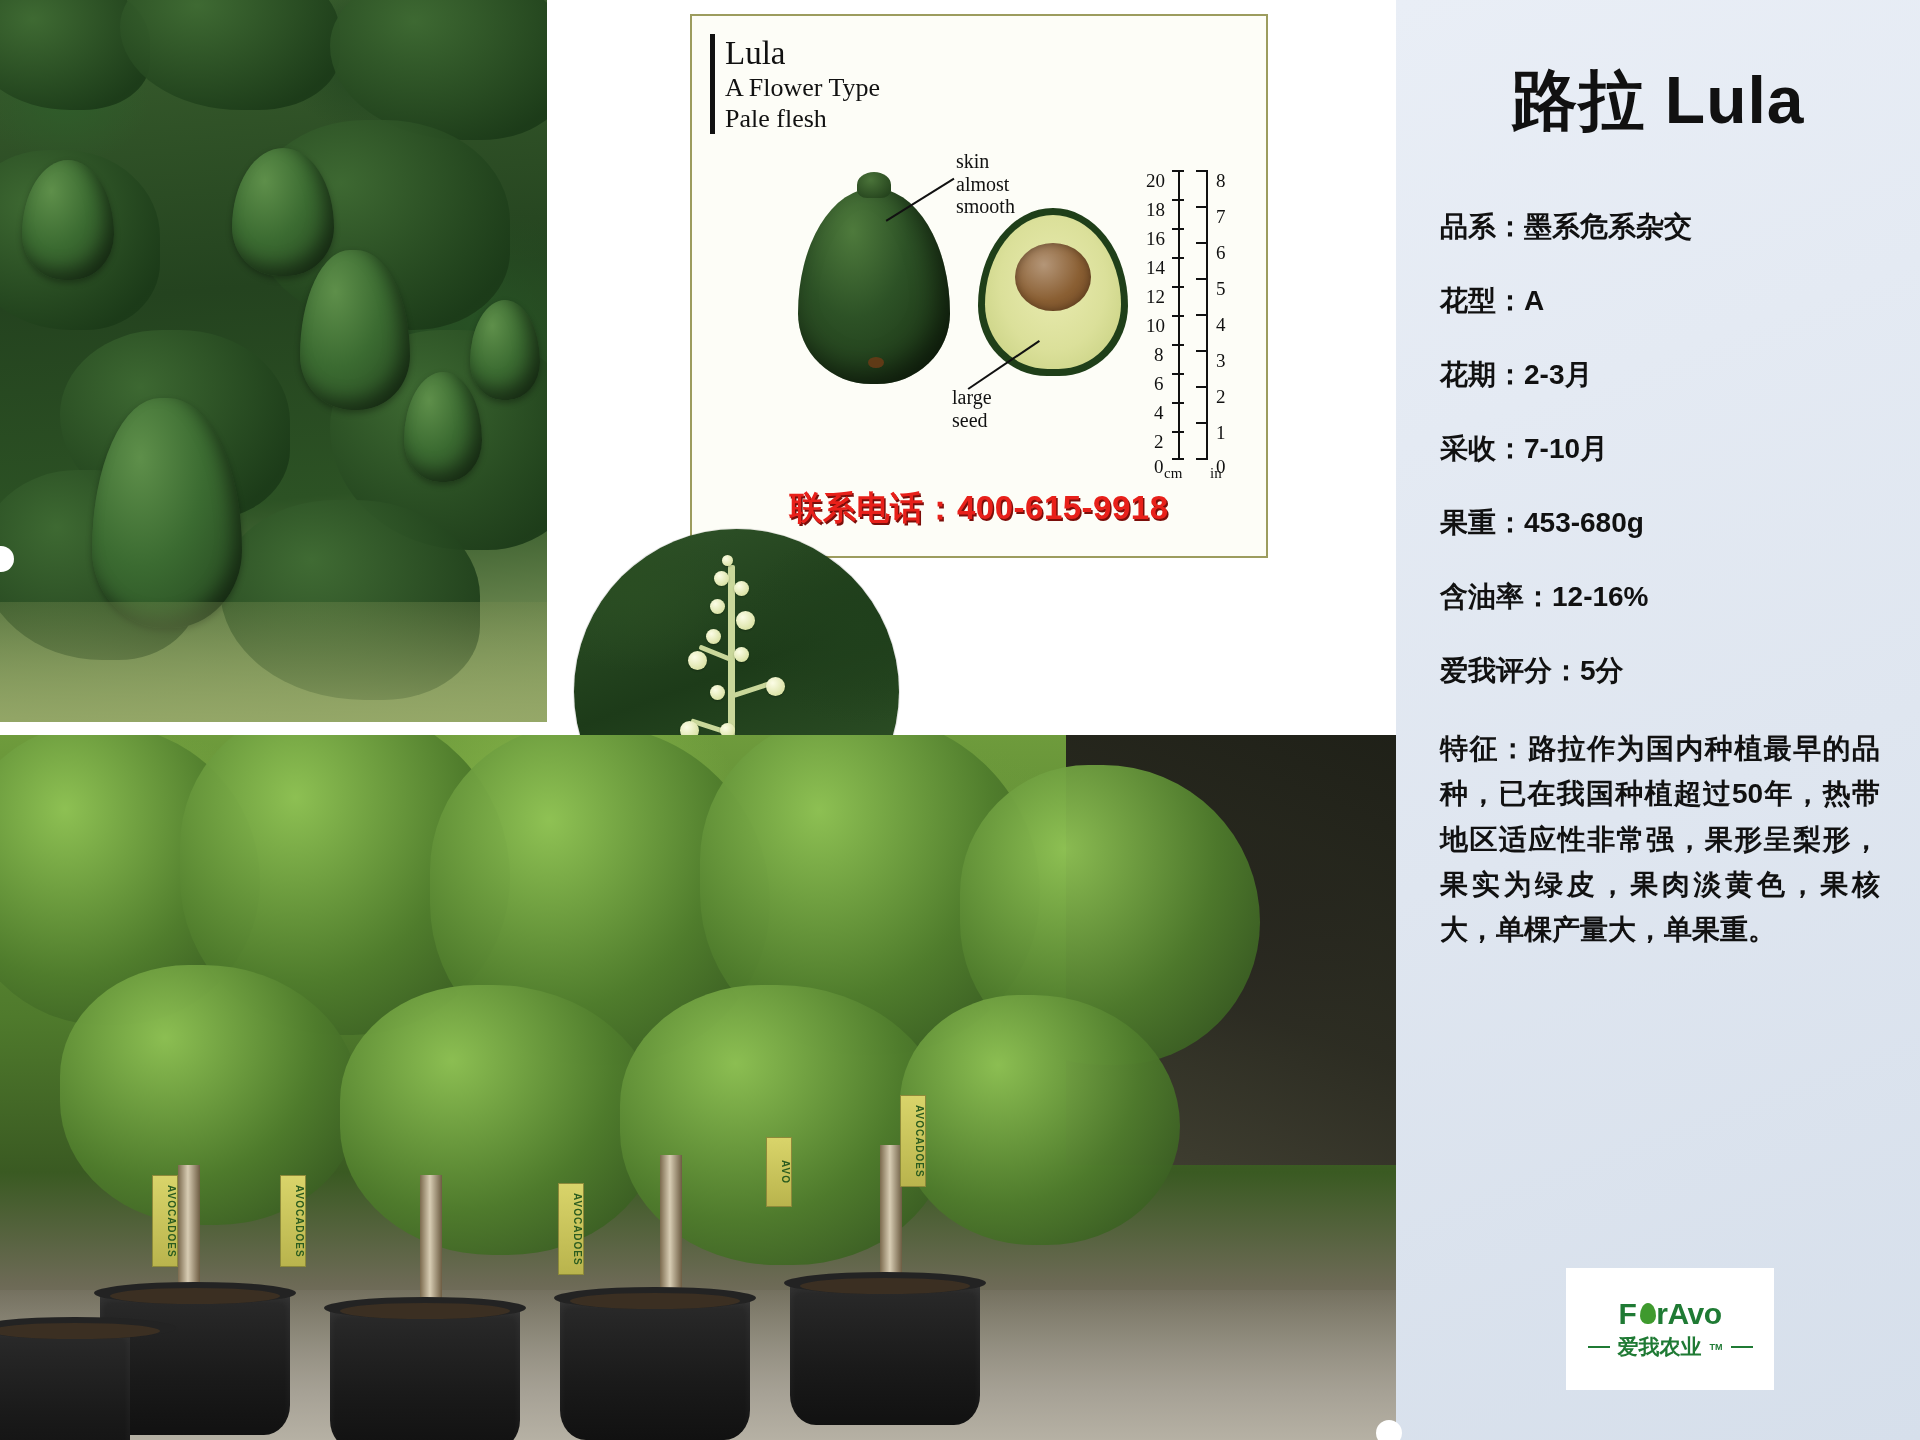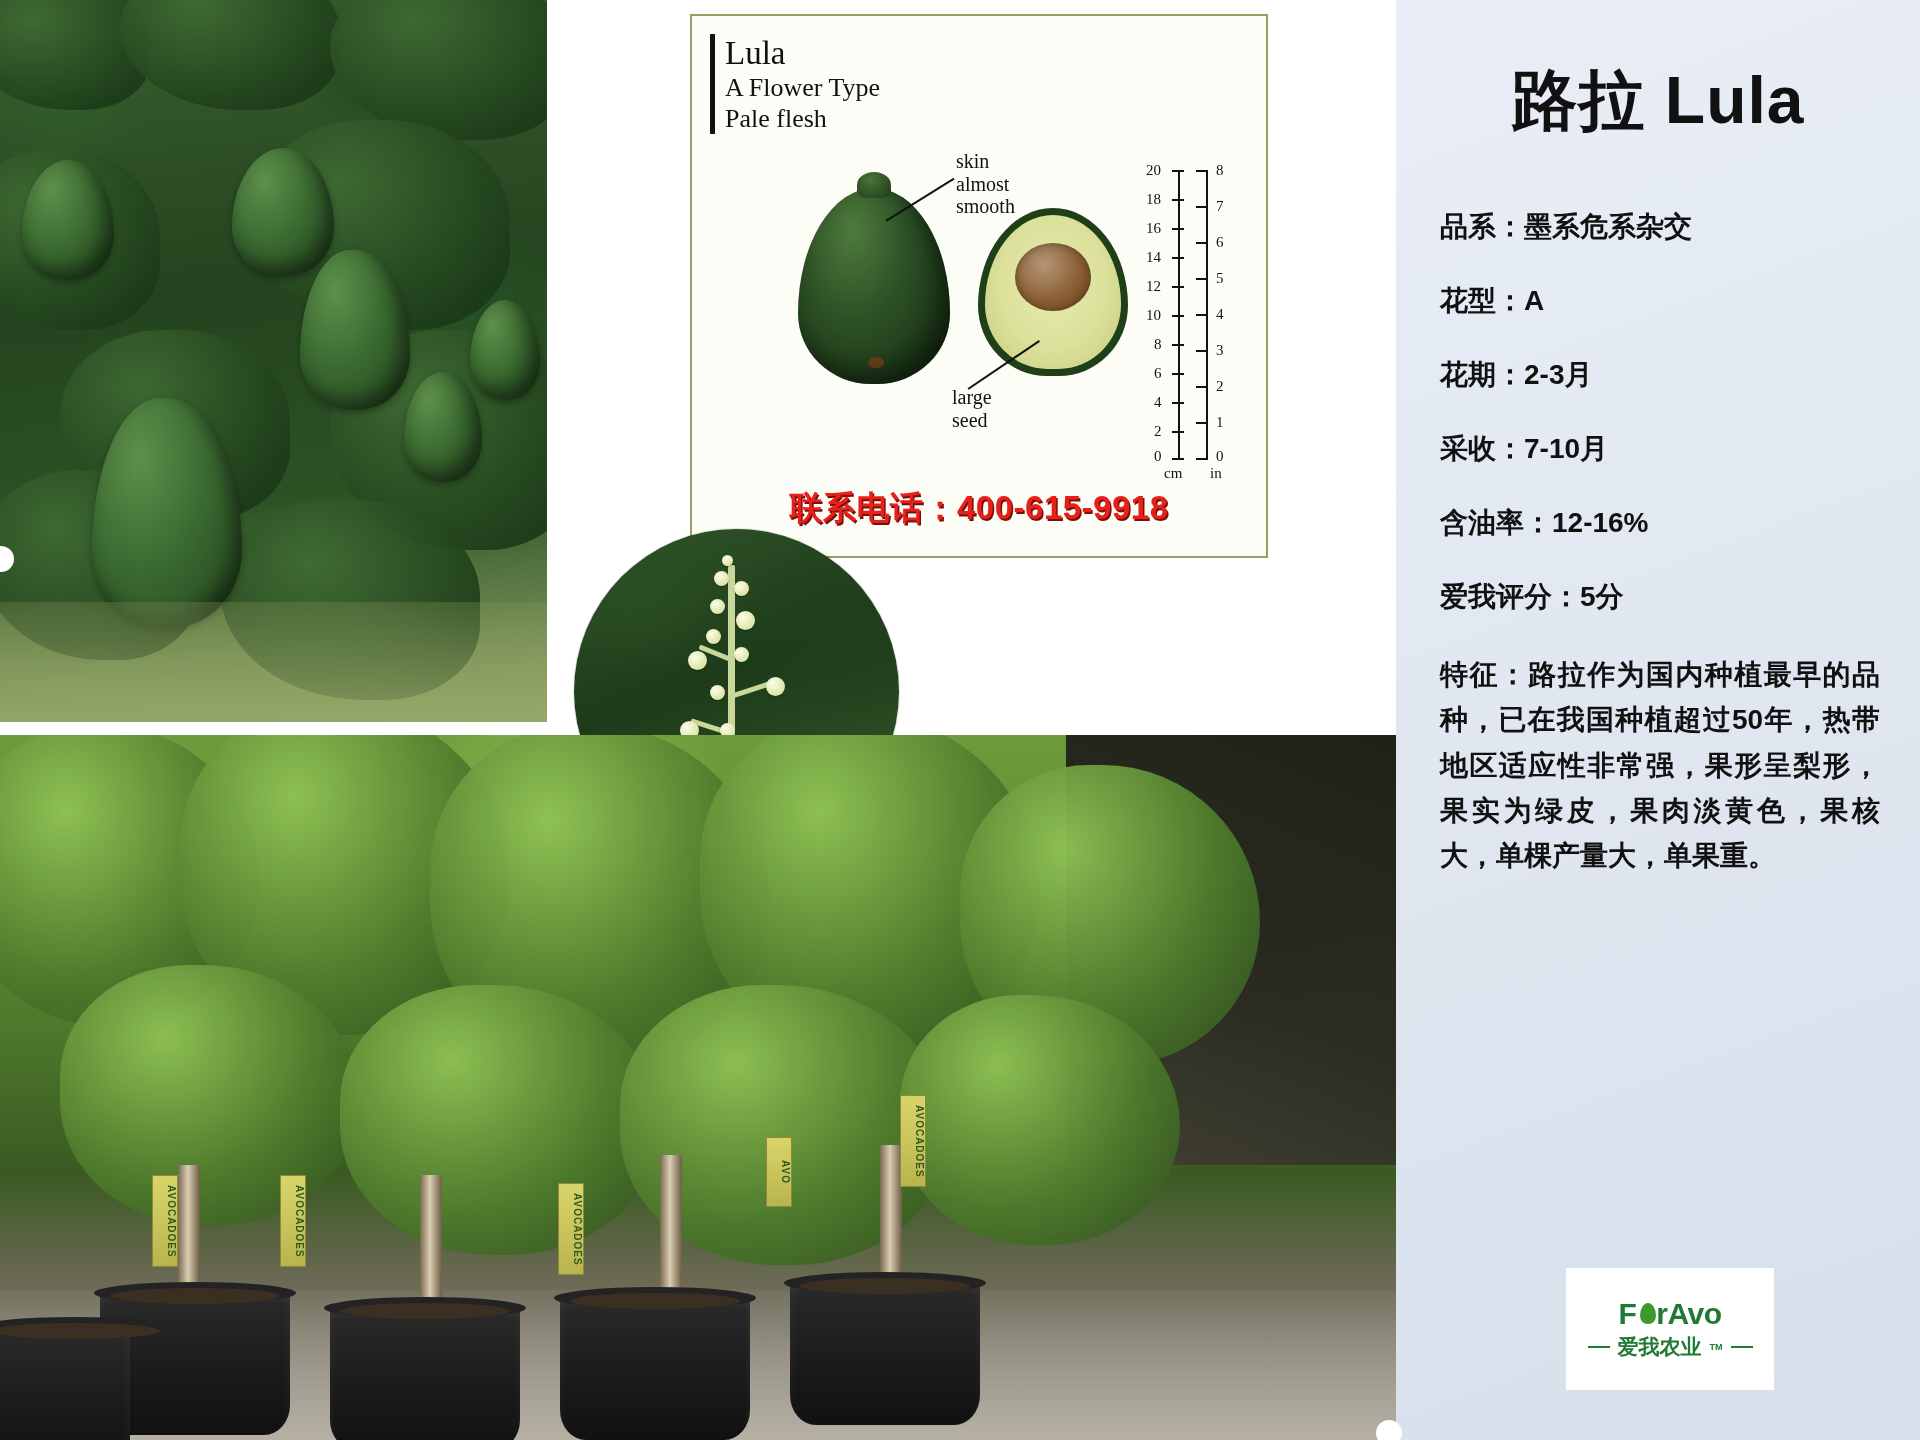--- a/index.html
+++ b/index.html
@@ -109,21 +109,21 @@
   }
 
   .ruler { position: absolute; right: 6px; top: 30px; width: 108px; height: 290px; }
   .ruler .axis { position: absolute; top: 0; bottom: 0; width: 1.6px; background: #111; }
   .ruler .axis.cm { left: 42px; }
   .ruler .axis.inch { left: 70px; }
   .ruler .tick {
     position: absolute; height: 1.4px; background: #111;
   }
   .ruler .num {
-    position: absolute; font-family: "Liberation Serif", serif; font-size: 15px; color: #111;
+    position: absolute; font-family: "Liberation Serif", serif; font-size: 19px; color: #111; margin-top: 8px;
   }
   .ruler .unit {
     position: absolute; bottom: -22px; font-family: "Liberation Serif", serif;
     font-size: 15px; color: #111;
   }
 
   
   .phone-line {
     position: absolute; left: 690px; top: 486px; width: 578px;
     text-align: center;
@@ -454,20 +454,21 @@
   </div>
 
   <div class="right-panel">
     <div class="panel-title">路拉 Lula</div>
 
     <div class="spec-list">
       <div class="spec-row">品系：墨系危系杂交</div>
       <div class="spec-row">花型：A</div>
       <div class="spec-row">花期：2-3月</div>
       <div class="spec-row">采收：7-10月</div>
+      <div class="spec-row">果重：453-680g</div>
       <div class="spec-row">含油率：12-16%</div>
       <div class="spec-row">爱我评分：5分</div>
     </div>
 
     <div class="feature">特征：路拉作为国内种植最早的品种，已在我国种植超过50年，热带地区适应性非常强，果形呈梨形，果实为绿皮，果肉淡黄色，果核大，单棵产量大，单果重。</div>
 
     <div class="logo-box">
       <div class="logo-main">
         <span>F</span>
         <span class="logo-avo"></span>

